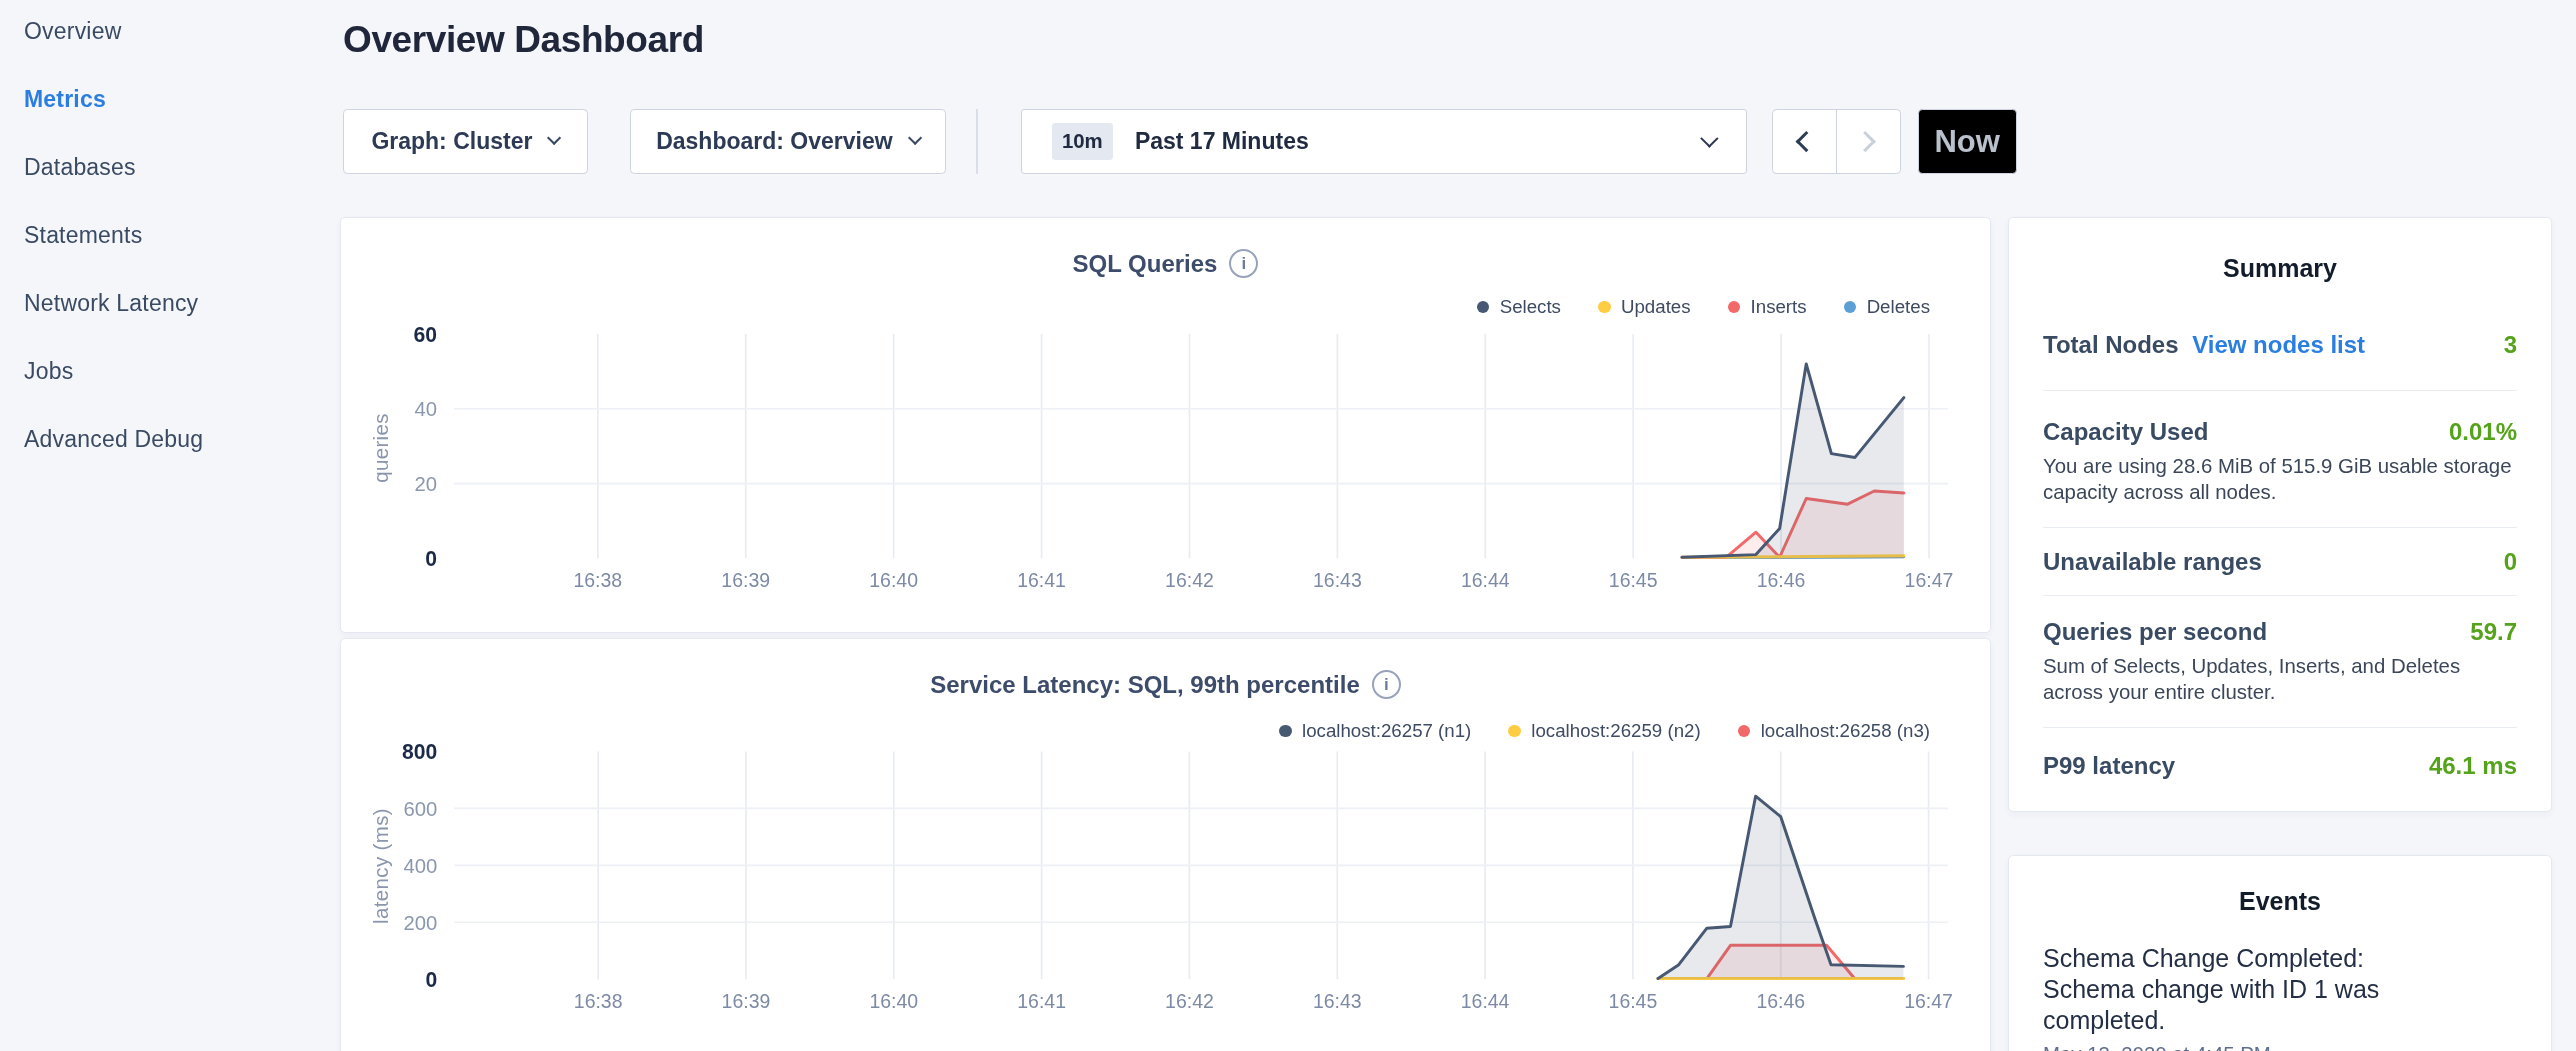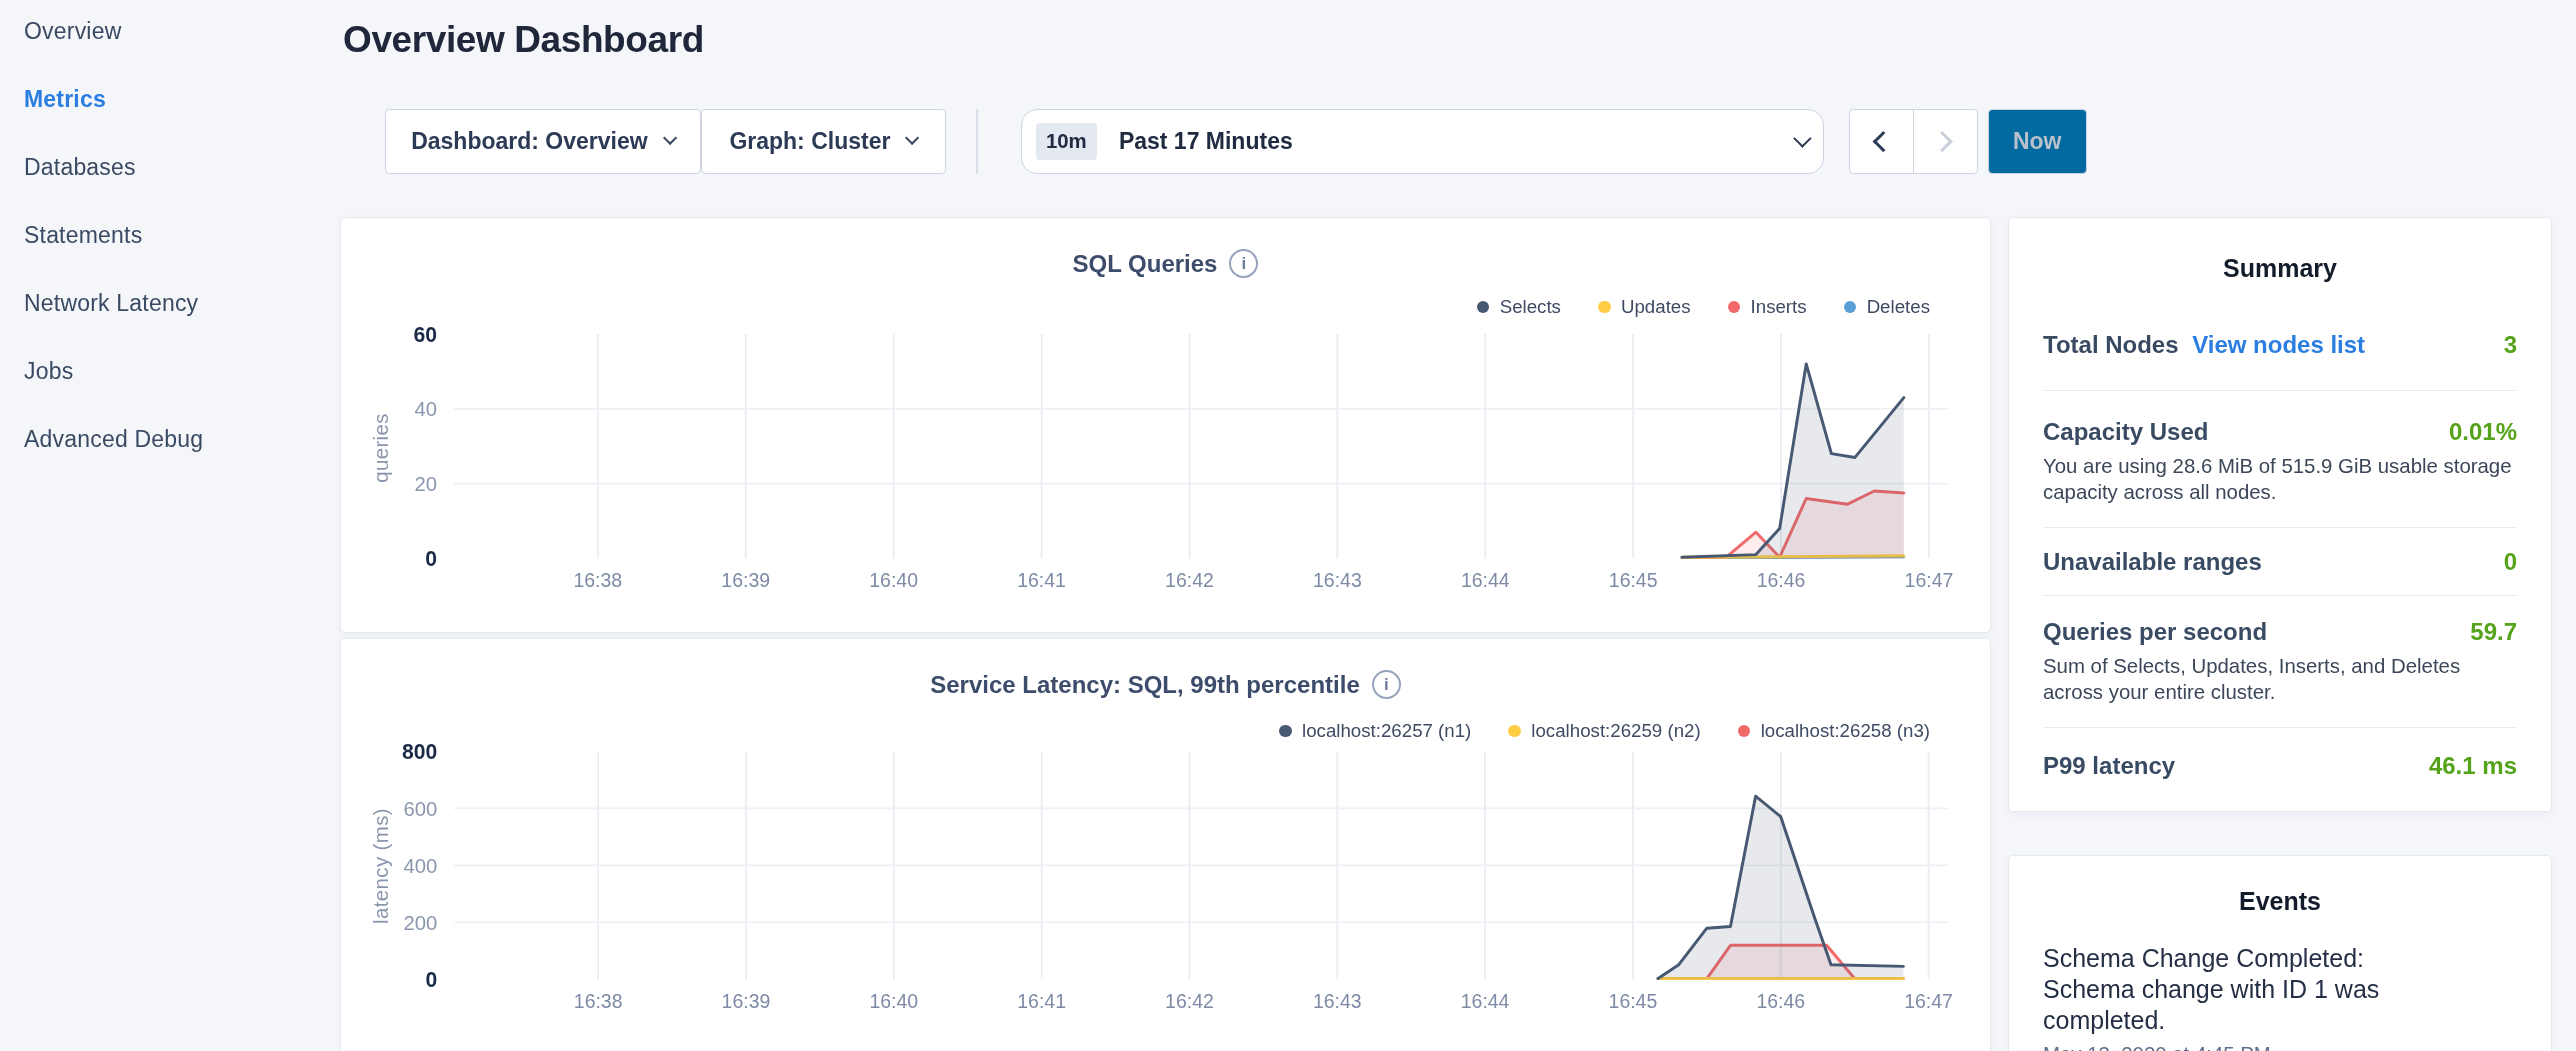--- a/index.html
+++ b/index.html
@@ -15,30 +15,30 @@
   
   .page-title { position:absolute; left:343px; top:18.7px; font-size:37px; font-weight:600; color:#20273a; letter-spacing:-0.4px; }
 
   .controls { position:absolute; left:343px; top:109px; height:65px; display:flex; align-items:center; }
   .drop-btn { height:65px; background:#fff; border:1.7px solid #cdd4e0; border-radius:4.3px; display:flex; align-items:center; justify-content:center; gap:17px; font-size:23px; font-weight:700; color:#2c3a55; cursor:pointer; }
   .drop-graph { width:245px; }
   .drop-dash  { width:316px; margin-left:42px; }
   .v-divider { width:1.7px; height:65px; background:#d9dee8; margin-left:30px; }
   .chev { display:inline-block; border-style:solid; border-color:#3a4763; border-width:0; transform:rotate(45deg); }
   .chev-down-sm { width:10.2px; height:10.2px; border-right-width:2.1px; border-bottom-width:2.1px; margin-top:-6px; }
-  .time-picker { width:803px; height:65px; margin-left:43px; background:#fff; border:1.7px solid #cdd4e0; border-radius:16px; display:flex; align-items:center; padding:0 14px; cursor:pointer; }
+  .time-picker { width:726px; height:65px; margin-left:43px; background:#fff; border:1.7px solid #cdd4e0; border-radius:3px; display:flex; align-items:center; padding:0 30px; cursor:pointer; }
   .time-badge { background:#e3e8f1; color:#202b42; font-size:20.4px; font-weight:700; padding:6.8px 10.2px; border-radius:3.4px; }
   .time-label { margin-left:22px; font-size:23px; font-weight:700; color:#202b42; }
   .chev-down-md { width:12.8px; height:12.8px; border-right-width:2.1px; border-bottom-width:2.1px; border-color:#2c3750; margin-left:auto; margin-top:-6.8px; }
   .arrow-group { width:129px; height:65px; margin-left:25px; background:#fff; border:1.7px solid #cdd4e0; border-radius:4.3px; display:flex; }
   .arrow-btn { flex:1; display:flex; align-items:center; justify-content:center; cursor:pointer; }
   .arrow-btn.prev { border-right:1.7px solid #cdd4e0; }
   .chev-left  { width:14.5px; height:14.5px; border-bottom-width:3.4px; border-left-width:3.4px; border-color:#2e3c58; transform:rotate(45deg); margin-left:5.1px; }
   .chev-right { width:14.5px; height:14.5px; border-top-width:3.4px; border-right-width:3.4px; border-color:#c9d0da; transform:rotate(45deg); margin-right:5.1px; }
-  .now-btn { width:99px; height:65px; margin-left:10px; background:#0369a1; border:1.7px solid #cdd4e0; border-radius:4.3px; font-size:23px; font-weight:700; color:#b9c1cc; display:flex; align-items:center; justify-content:center; cursor:pointer; }
+  .now-btn { width:99px; height:65px; margin-left:17px; background:#000000; border:1.7px solid #cdd4e0; border-radius:4.3px; font-size:31px; font-weight:700; color:#b9c1cc; display:flex; align-items:center; justify-content:center; cursor:pointer; }
 
   
   .card { position:absolute; background:#fff; border:1.7px solid #e4e9f0; border-radius:5.1px; box-shadow:0 2.6px 6.8px rgba(44,58,90,.04); }
   .chart-card-1 { left:340px; top:217px; width:1651px; height:416px; }
   .chart-card-2 { left:340px; top:638px; width:1651px; height:442px; }
 
   .chart-title-row { display:flex; justify-content:center; align-items:center; gap:12px; padding-top:31px; }
   .chart-title { font-size:24px; font-weight:700; color:#3d4c6a; }
   .info-icon { width:29px; height:29px; border:2.1px solid #97a2bb; border-radius:50%; display:inline-flex; align-items:center; justify-content:center; font-size:17px; color:#6e7c9b; font-weight:600; cursor:pointer; }
   .chart-legend { position:absolute; right:60px; top:78px; display:flex; gap:37px; }
@@ -80,26 +80,26 @@
     <div class="nav-item">Databases</div>
     <div class="nav-item">Statements</div>
     <div class="nav-item">Network Latency</div>
     <div class="nav-item">Jobs</div>
     <div class="nav-item">Advanced Debug</div>
   </div>
 
   <h1 class="page-title">Overview Dashboard</h1>
 
   <div class="controls">
+    <div class="drop-btn drop-graph">
+      <span>Graph: Cluster</span>
+      <span class="chev chev-down-sm"></span>
+    </div>
     <div class="drop-btn drop-dash">
       <span>Dashboard: Overview</span>
-      <span class="chev chev-down-sm"></span>
-    </div>
-    <div class="drop-btn drop-graph">
-      <span>Graph: Cluster</span>
       <span class="chev chev-down-sm"></span>
     </div>
     <div class="v-divider"></div>
     <div class="time-picker">
       <span class="time-badge">10m</span>
       <span class="time-label">Past 17 Minutes</span>
       <span class="chev chev-down-md"></span>
     </div>
     <div class="arrow-group">
       <div class="arrow-btn prev">

